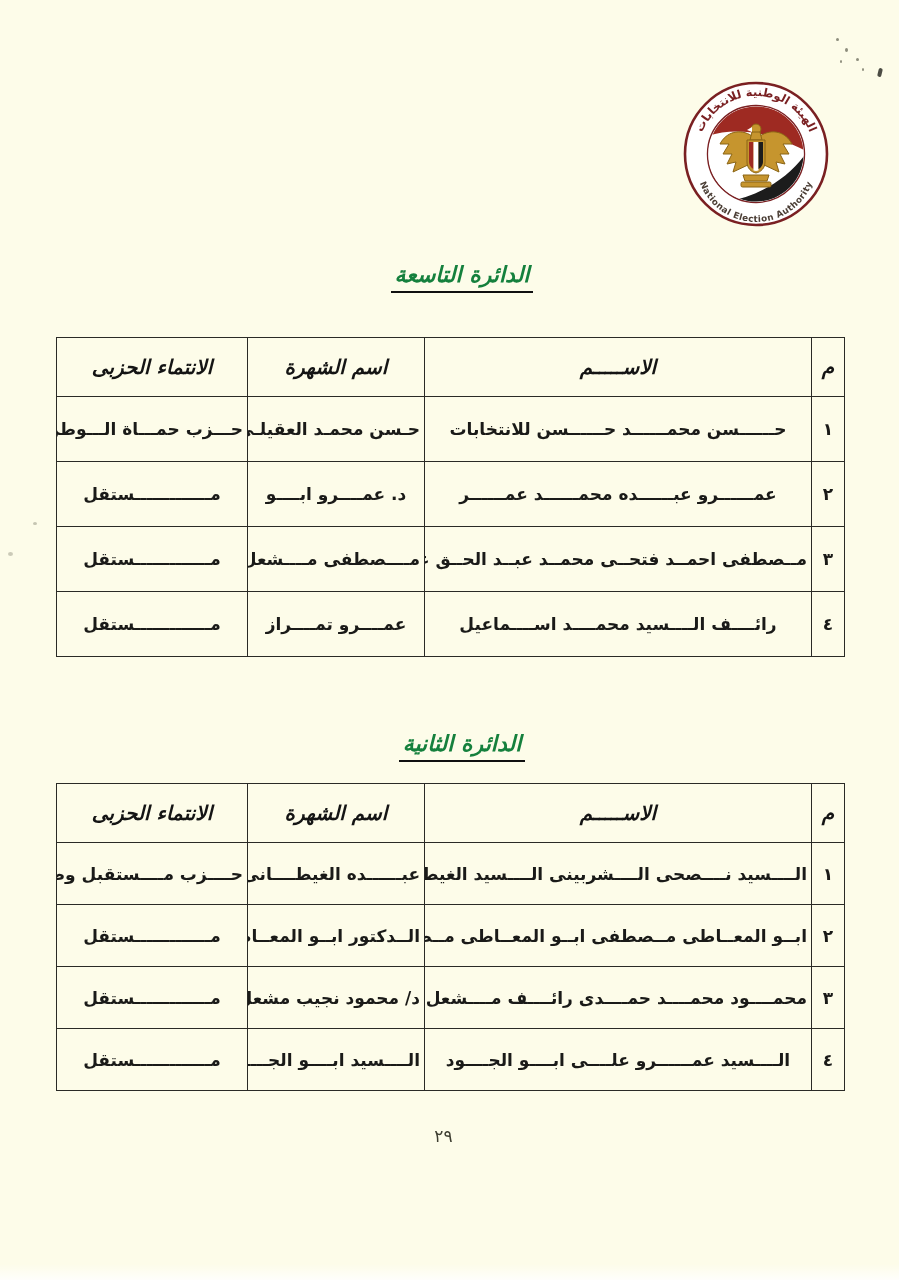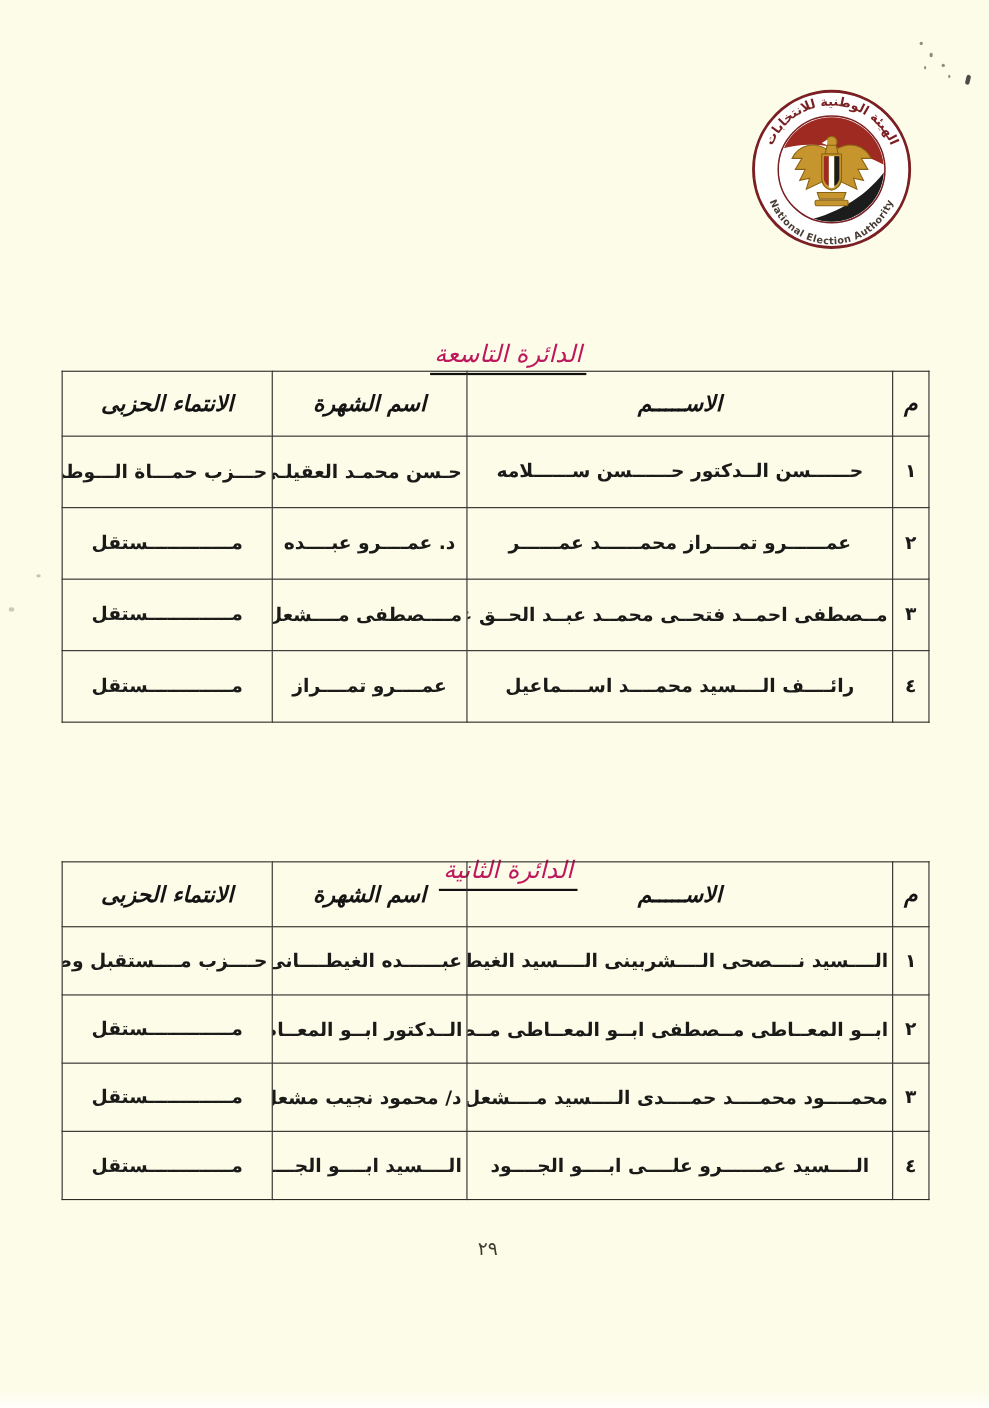--- a/index.html
+++ b/index.html
@@ -13,25 +13,24 @@
     background:linear-gradient(to bottom, rgba(255,255,255,0), rgba(255,255,255,.85));
   }
   
   .logo{position:absolute;left:680px;top:78px;width:152px;height:152px;}
   
   .speck{position:absolute;background:#8d8d7c;border-radius:50%;}
   .speck.dark{background:#4c4c44;}
   
   .title-wrap{position:absolute;left:56px;width:788px;text-align:center;}
   .doc-title{
-    display:inline-block;font-weight:normal;font-style:italic;
-    font-size:22px;color:#be185d;
+    display:inline-block;font-weight:bold;font-style:italic;
+    font-size:22px;color:#15803d;
     border-bottom:2.5px solid #101010;padding:0 4px 4px 4px;
     transform:translateX(12px);
-    margin-top:48px;
   }
   .doc-title.small{font-size:20px;}
   
   table.candidates{
     position:absolute;left:56px;width:788px;
     border-collapse:collapse;table-layout:fixed;
     direction:rtl;
   }
   table.candidates td,table.candidates th{
     border:1.4px solid #2a2a26;
@@ -117,28 +116,28 @@
       </colgroup>
     <tbody>
         <tr>
       <th>م</th>
       <th>الاســـــم</th>
       <th>اسم الشهرة</th>
       <th>الانتماء الحزبى</th>
     </tr>
     <tr>
       <td>١</td>
-      <td>حــــــسن الــدكتور حــــــسن ســــــلامه</td>
+      <td>حــــــسن محمــــــد حــــــسن للانتخابات</td>
       <td>حـسن محمـد العقيلـى</td>
       <td>حـــزب حمـــاة الـــوطن</td>
     </tr>
     <tr>
       <td>٢</td>
-      <td>عمــــــرو تمــــراز محمــــــد عمــــــر</td>
-      <td>د. عمــــرو عبــــده</td>
+      <td>عمــــــرو عبــــــده محمــــــد عمــــــر</td>
+      <td>د. عمــــرو ابــــو</td>
       <td>مـــــــــــــستقل</td>
     </tr>
     <tr>
       <td>٣</td>
       <td>مــصطفى احمــد فتحــى محمــد عبــد الحــق عمــر</td>
       <td>مــــصطفى مــــشعل</td>
       <td>مـــــــــــــستقل</td>
     </tr>
     <tr>
       <td>٤</td>
@@ -174,21 +173,21 @@
       <td>حــــزب مــــستقبل وطــــن</td>
     </tr>
     <tr>
       <td>٢</td>
       <td>ابــو المعــاطى مــصطفى ابــو المعــاطى مــصطفى</td>
       <td>الــدكتور ابــو المعــاطى</td>
       <td>مـــــــــــــستقل</td>
     </tr>
     <tr>
       <td>٣</td>
-      <td>محمــــود محمــــد حمــــدى الــــسيد مــــشعل</td>
+      <td>محمــــود محمــــد حمــــدى رائــــف مــــشعل</td>
       <td>د/ محمود نجيب مشعل</td>
       <td>مـــــــــــــستقل</td>
     </tr>
     <tr>
       <td>٤</td>
       <td>الــــسيد عمــــــرو علــــى ابــــو الجــــود</td>
       <td>الــــسيد ابــــو الجــــود</td>
       <td>مـــــــــــــستقل</td>
     </tr>
   </tbody>

